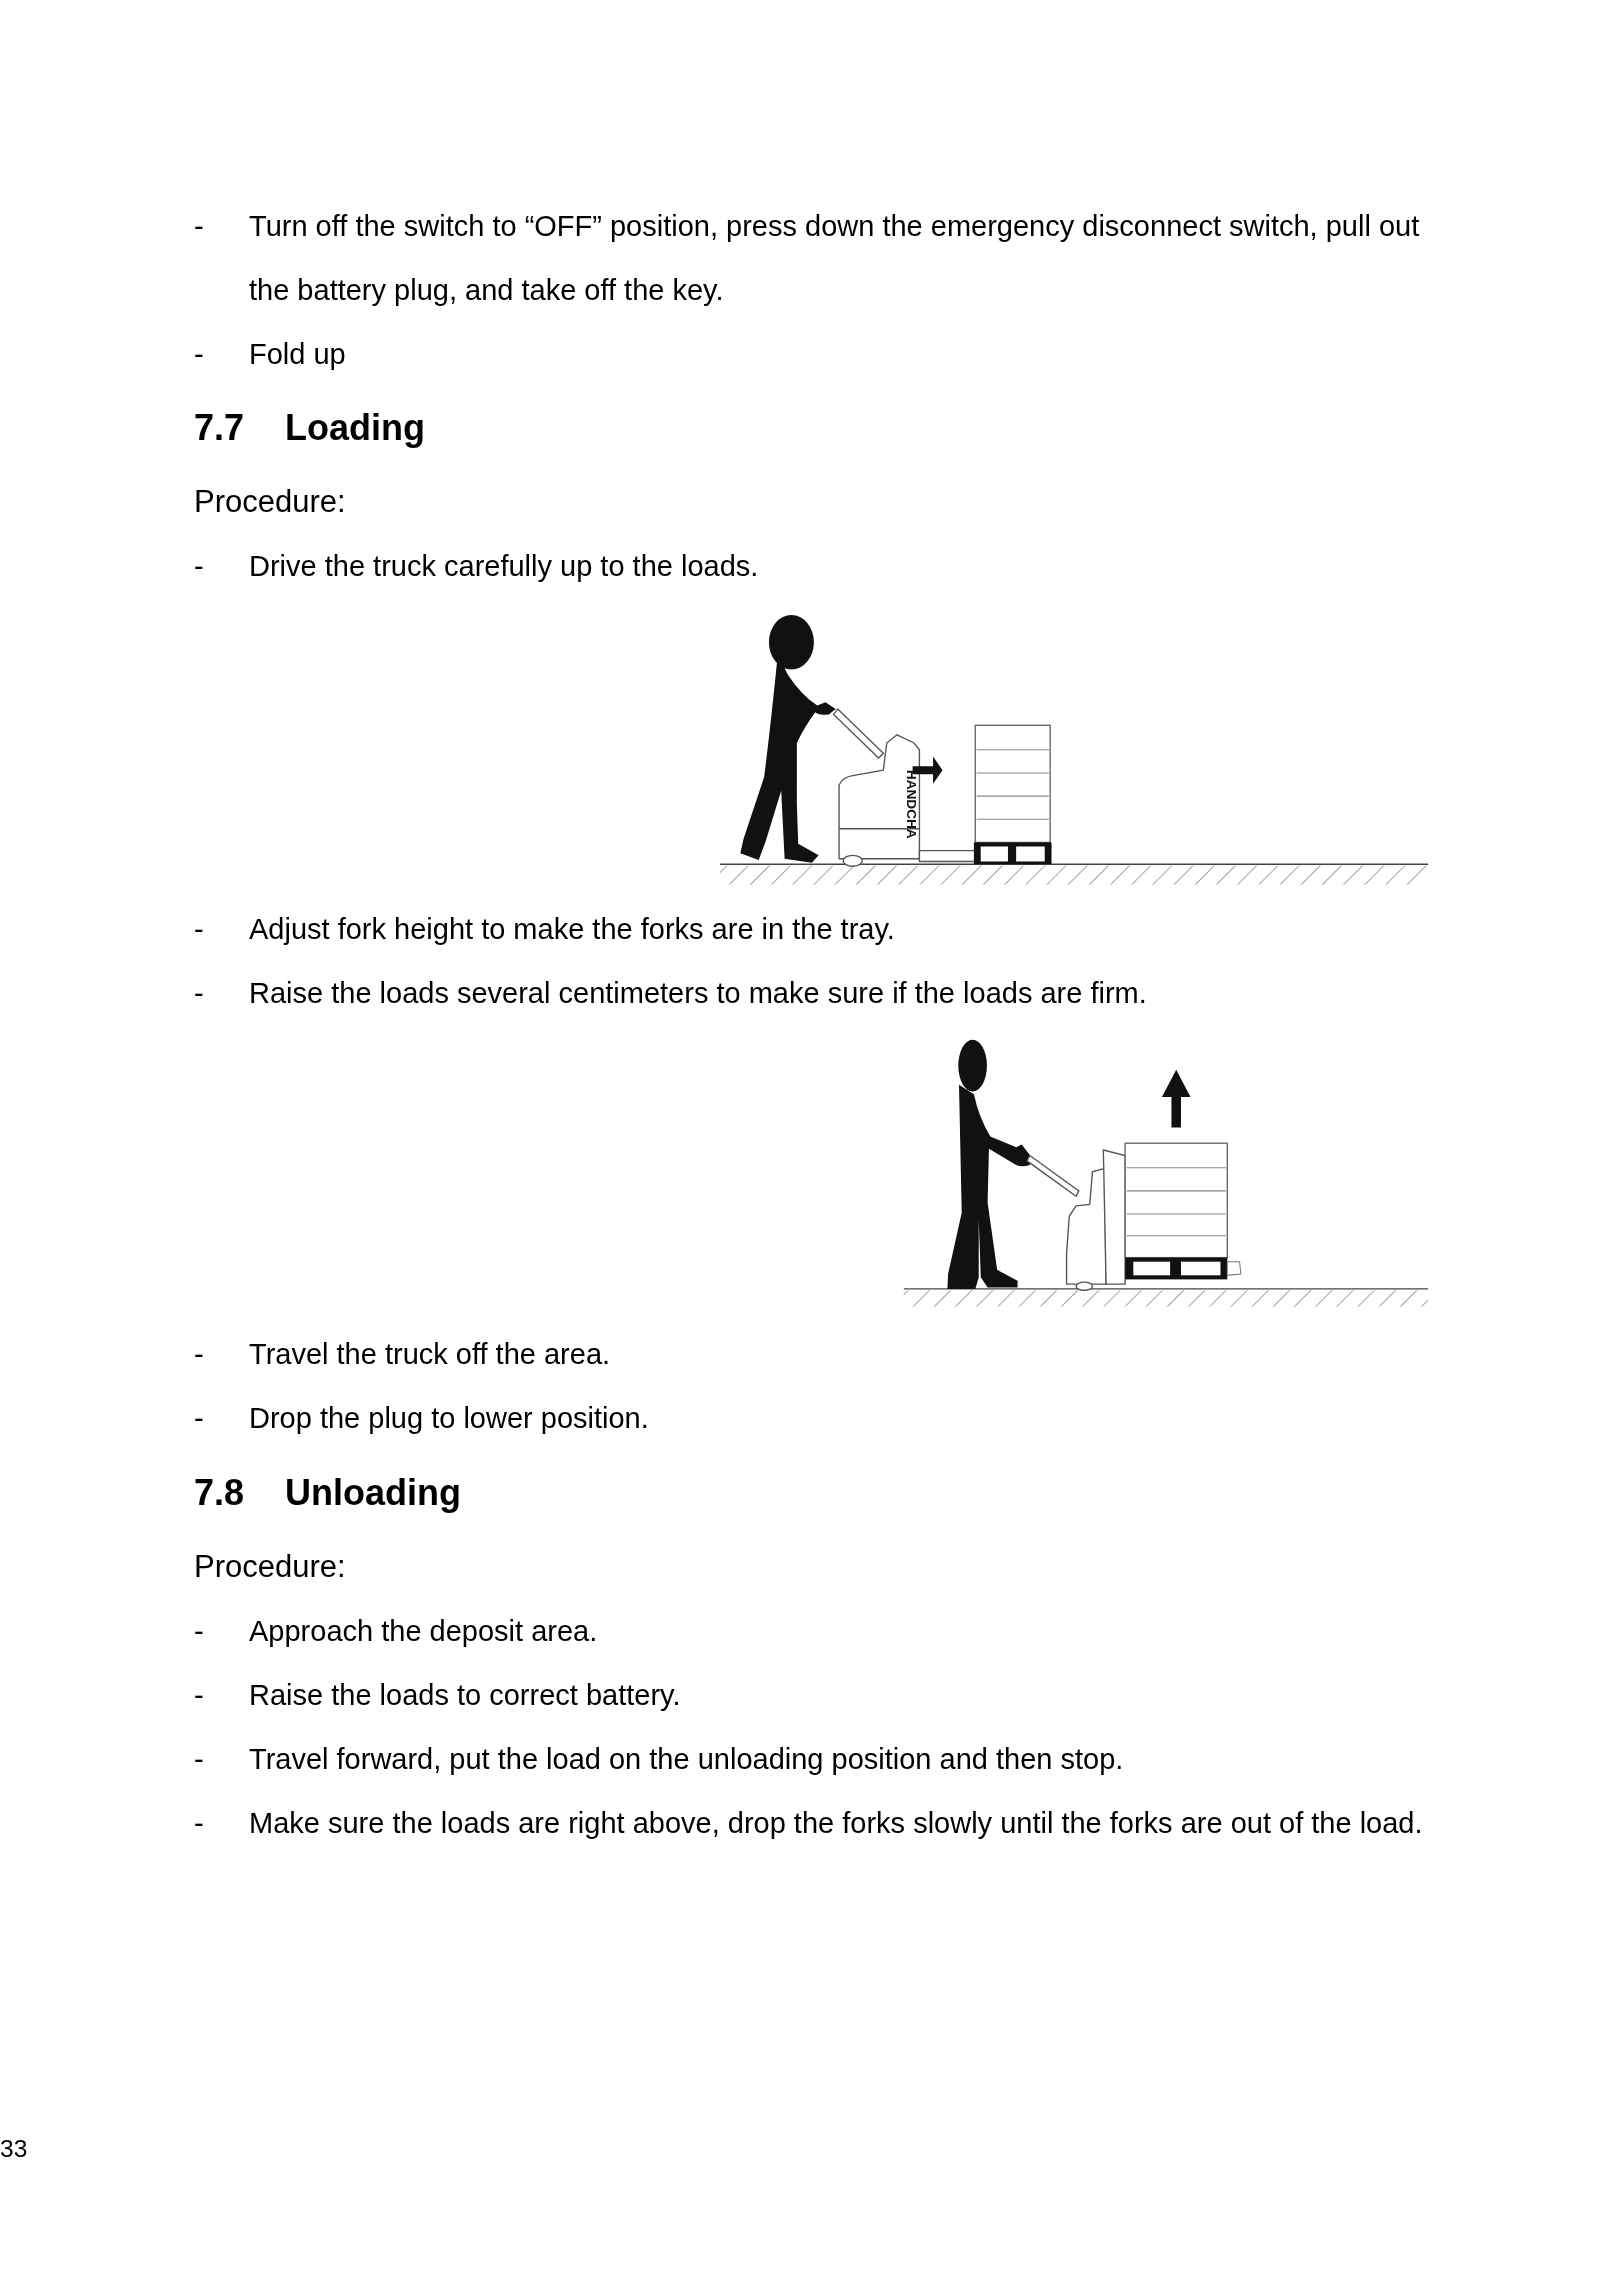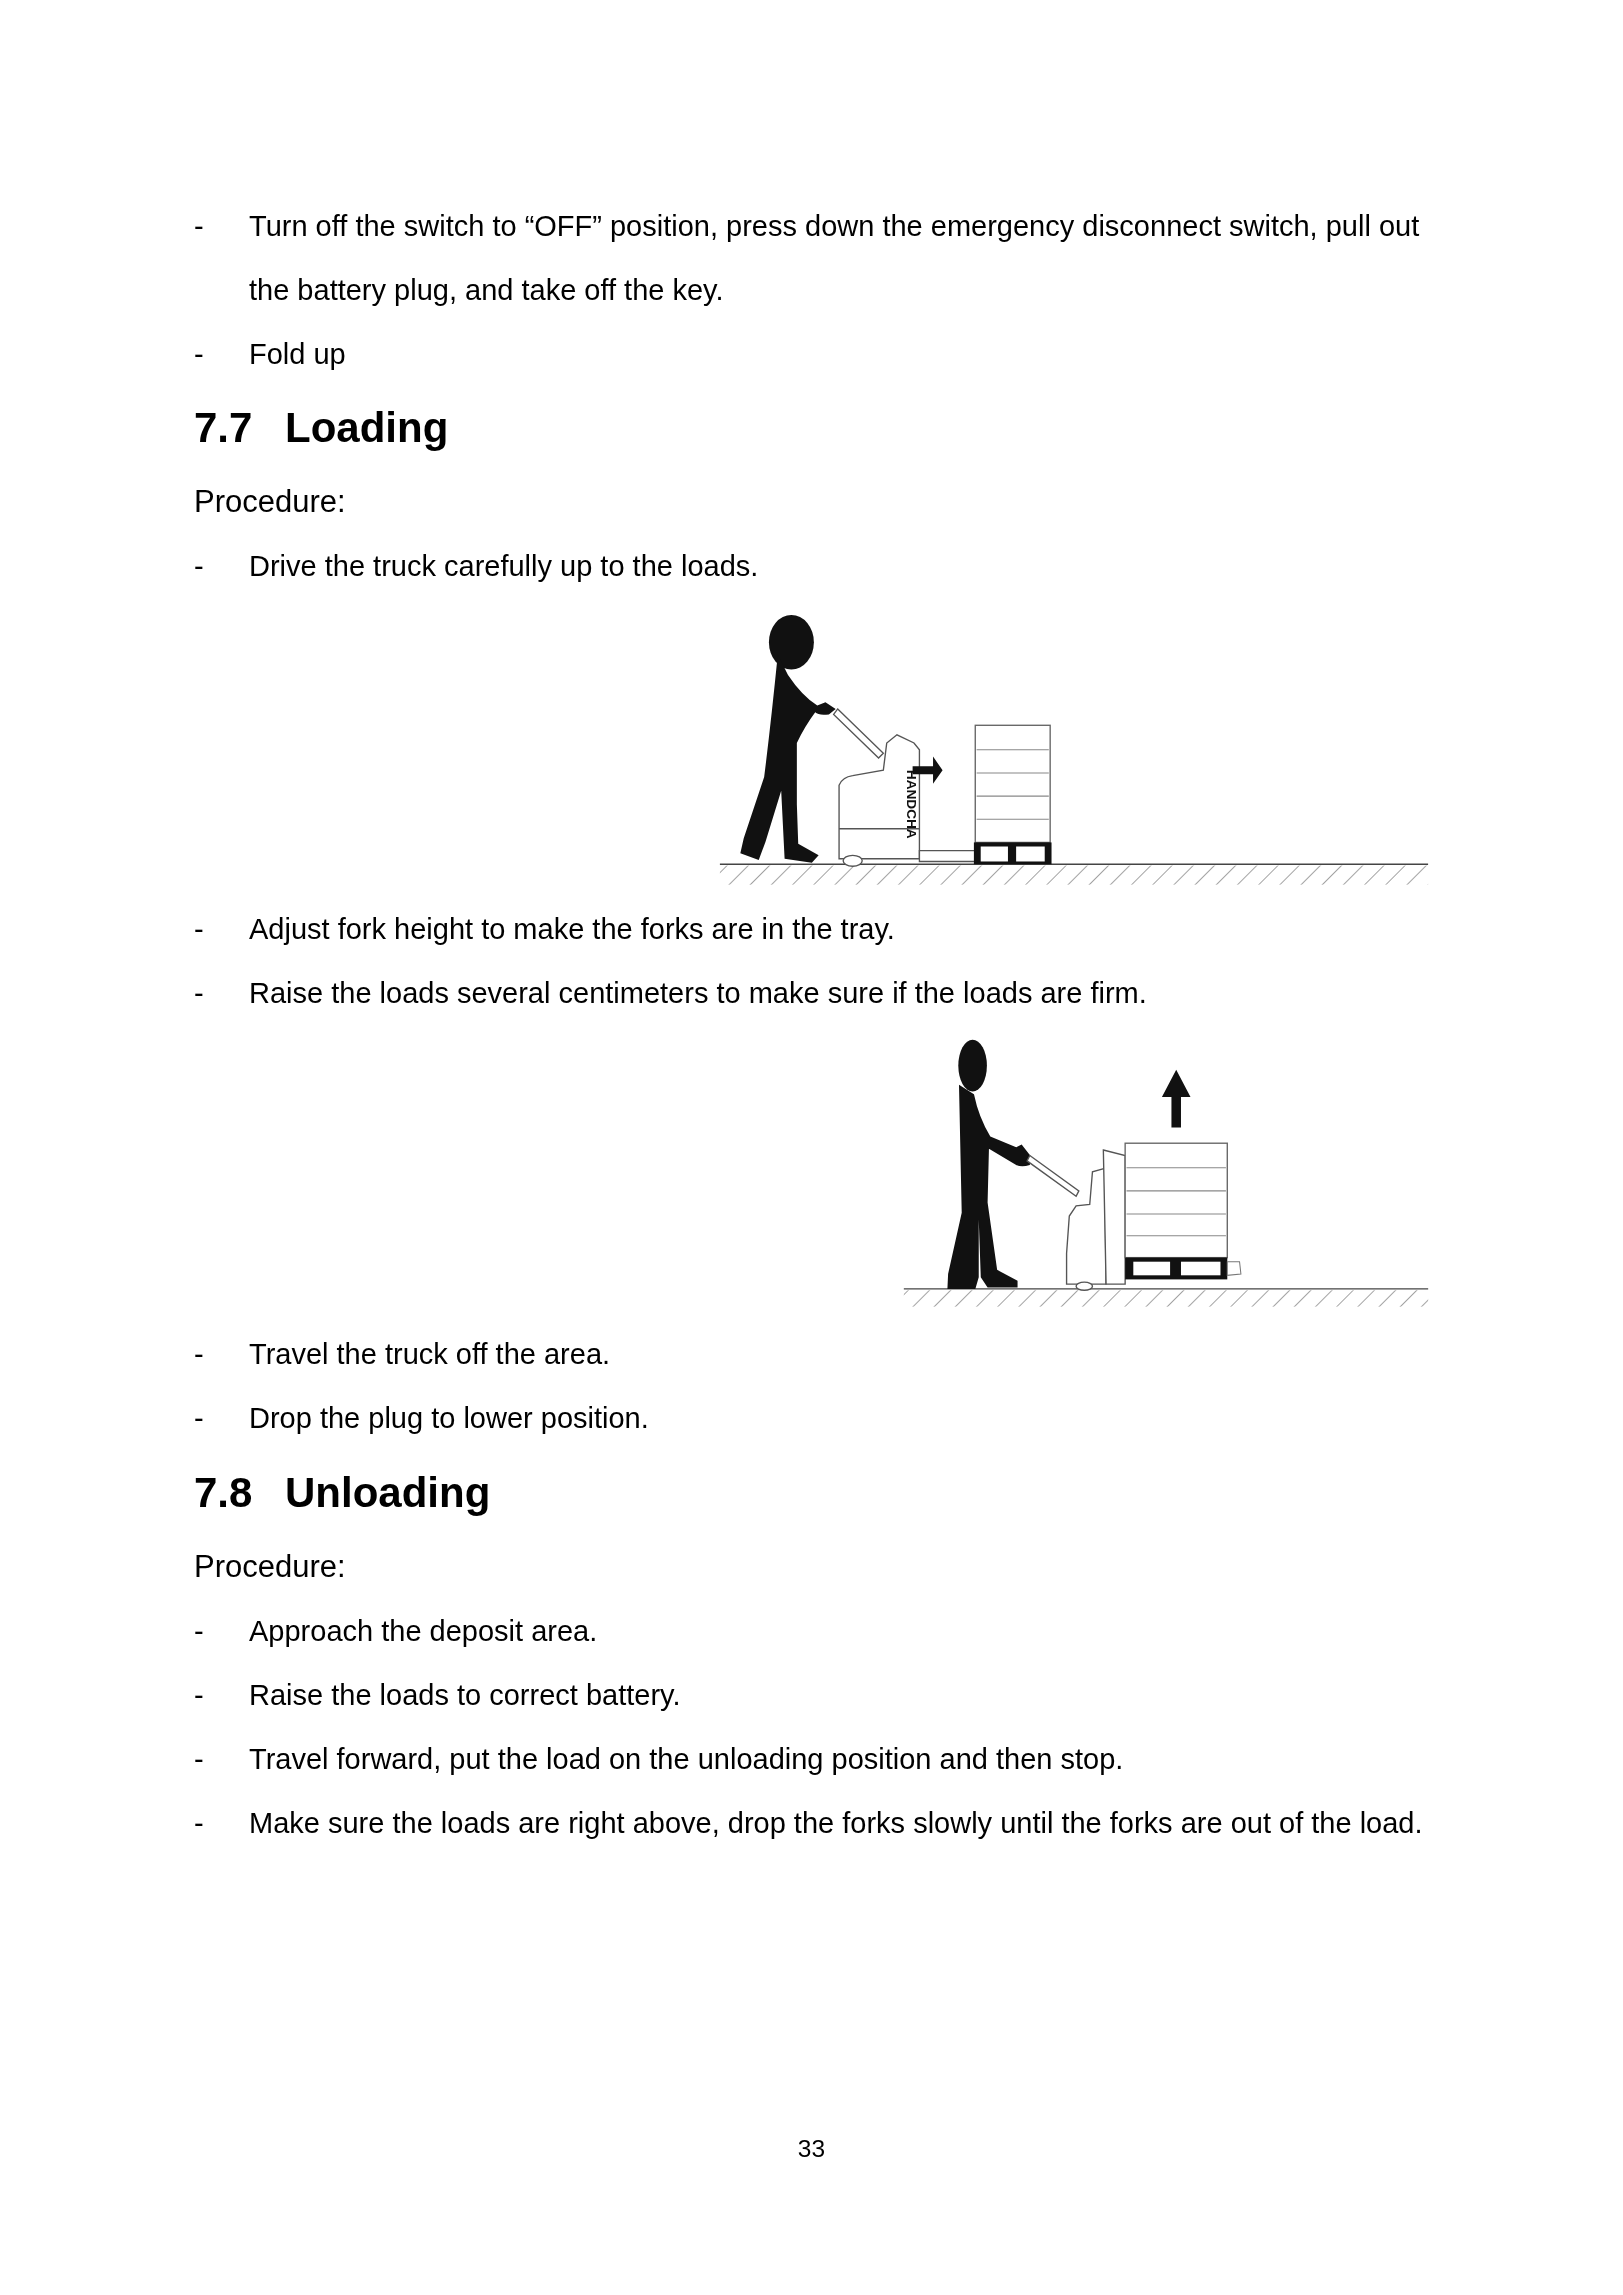--- a/index.html
+++ b/index.html
@@ -1,23 +1,23 @@
 <!DOCTYPE html>
 <html style="font-size:11px"><head>
 <meta charset="utf-8">
 <style>
   html,body{margin:0;padding:0;background:#fff;}
   body{width:1623px;height:2295px;position:relative;font-family:"Liberation Sans",sans-serif;color:#000;overflow:hidden;}
   .line{position:absolute;font-size:31px;line-height:34px;white-space:nowrap;}
   .dash{position:absolute;left:194px;font-size:29px;line-height:34px;}
   .txt{position:absolute;left:249px;font-size:29px;line-height:34px;white-space:nowrap;}
-  .h2{position:absolute;left:194px;font-size:42px;font-weight:bold;line-height:44px;white-space:nowrap;}
+  .h2{position:absolute;left:194px;font-size:36px;font-weight:bold;line-height:44px;white-space:nowrap;}
   .h2 .num{display:inline-block;width:91px;}
   .figure{position:absolute;}
-  .pagenum{position:absolute;left:0;width:1623px;text-align:center;top:2135px;font-size:24.5px;}
+  .pagenum{position:absolute;left:0;width:1623px;text-align:left;top:2135px;font-size:24.5px;}
 </style>
 </head>
 <body>
 
 <span class="dash" style="top:209px">-</span>
 <span class="txt" style="top:209px">Turn off the switch to “OFF” position, press down the emergency disconnect switch, pull out</span>
 <span class="txt" style="top:273px">the battery plug, and take off the key.</span>
 <span class="dash" style="top:337px">-</span>
 <span class="txt" style="top:337px">Fold up</span>
 

